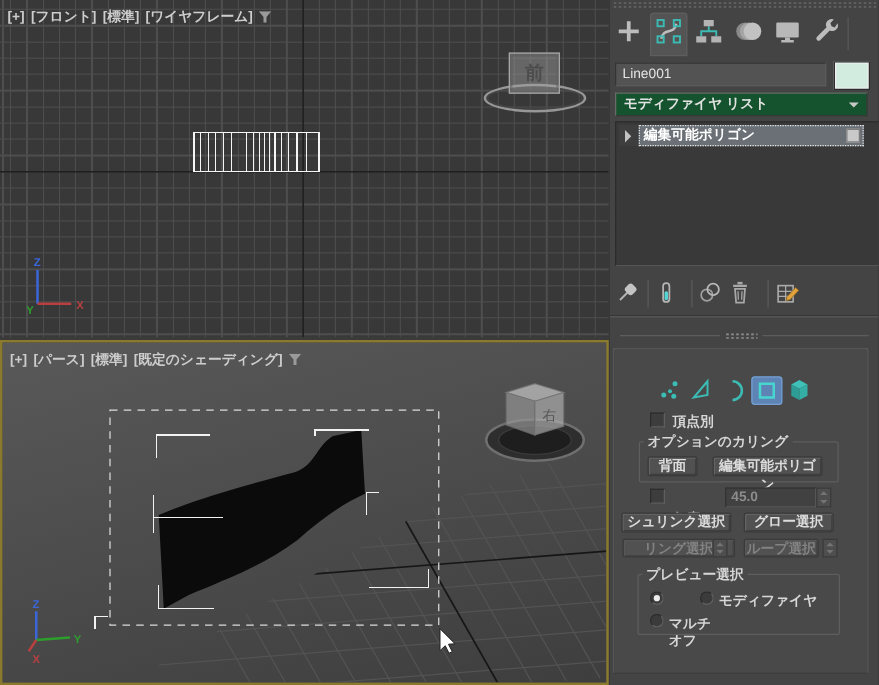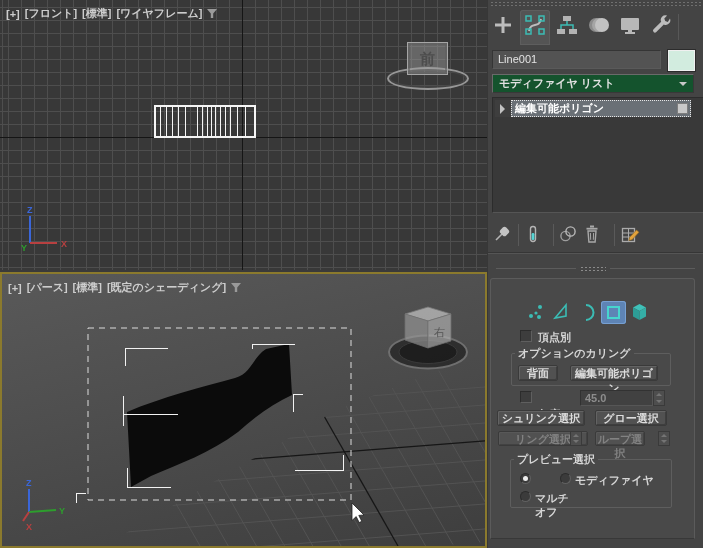--- a/index.html
+++ b/index.html
@@ -368,21 +368,21 @@
       </div>
 
       <div class="btn" style="left:6px;top:131px;width:88px;height:16px;line-height:15px;">シュリンク選択</div>
       <div class="btn" style="left:104px;top:131px;width:72px;height:16px;line-height:15px;">グロー選択</div>
 
       <div class="btn disabled" style="left:7px;top:152px;width:90px;height:15px;line-height:14px;">リング選択</div>
       <div class="spin disabled" style="left:79px;top:152px;height:15px;">
         <i class="up"></i>
           <i class="dn"></i>
       </div>
-      <div class="btn disabled" style="left:104px;top:152px;width:50px;height:15px;line-height:14px;">ループ選択</div>
+      <div class="btn disabled" style="left:104px;top:152px;width:60px;height:15px;line-height:14px;">ループ選択</div>
       <div class="spin disabled" style="left:167px;top:152px;height:15px;">
         <i class="up"></i>
           <i class="dn"></i>
       </div>
 
       <div class="groupbox" style="left:19px;top:180px;width:160px;height:47px;"></div>
       <span class="grouptitle" style="left:23px;top:173px;">プレビュー選択</span>
       <span class="radio checked" style="left:29px;top:194px;"></span>
       <span class="lbl" style="left:44px;top:194px;margin-top:32px;">オフ</span>
       <span class="radio" style="left:69px;top:194px;"></span>

